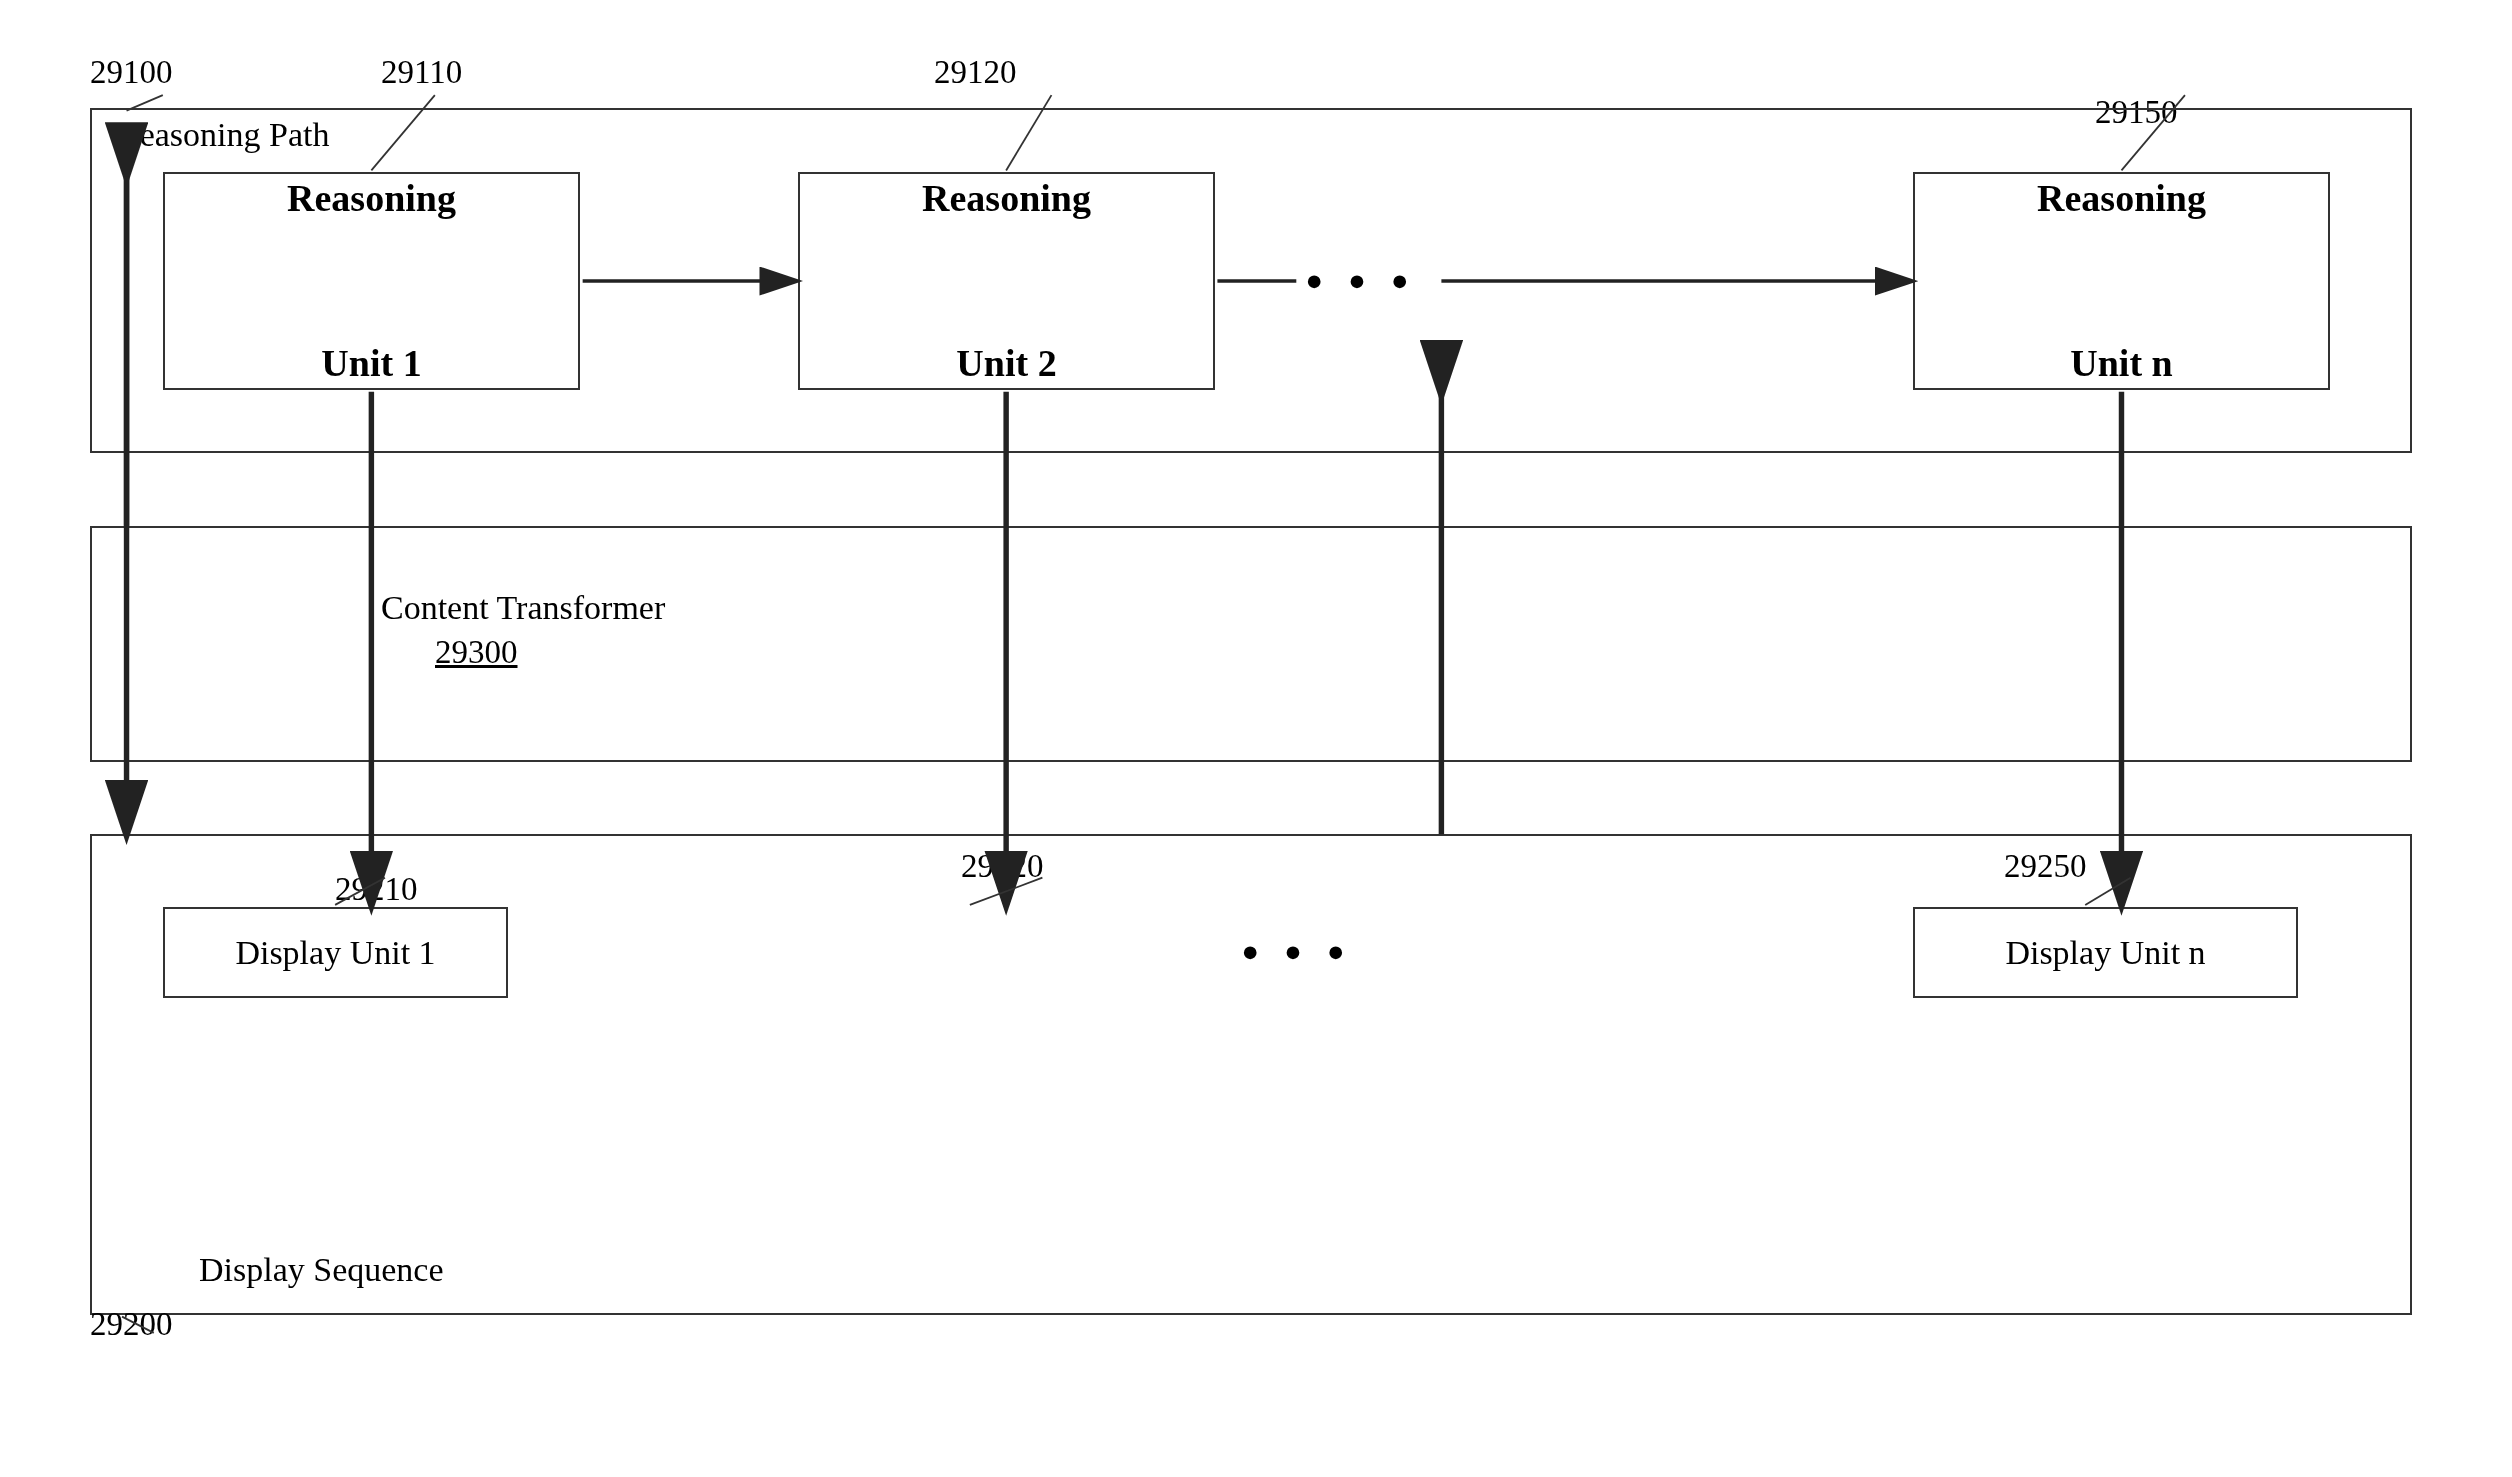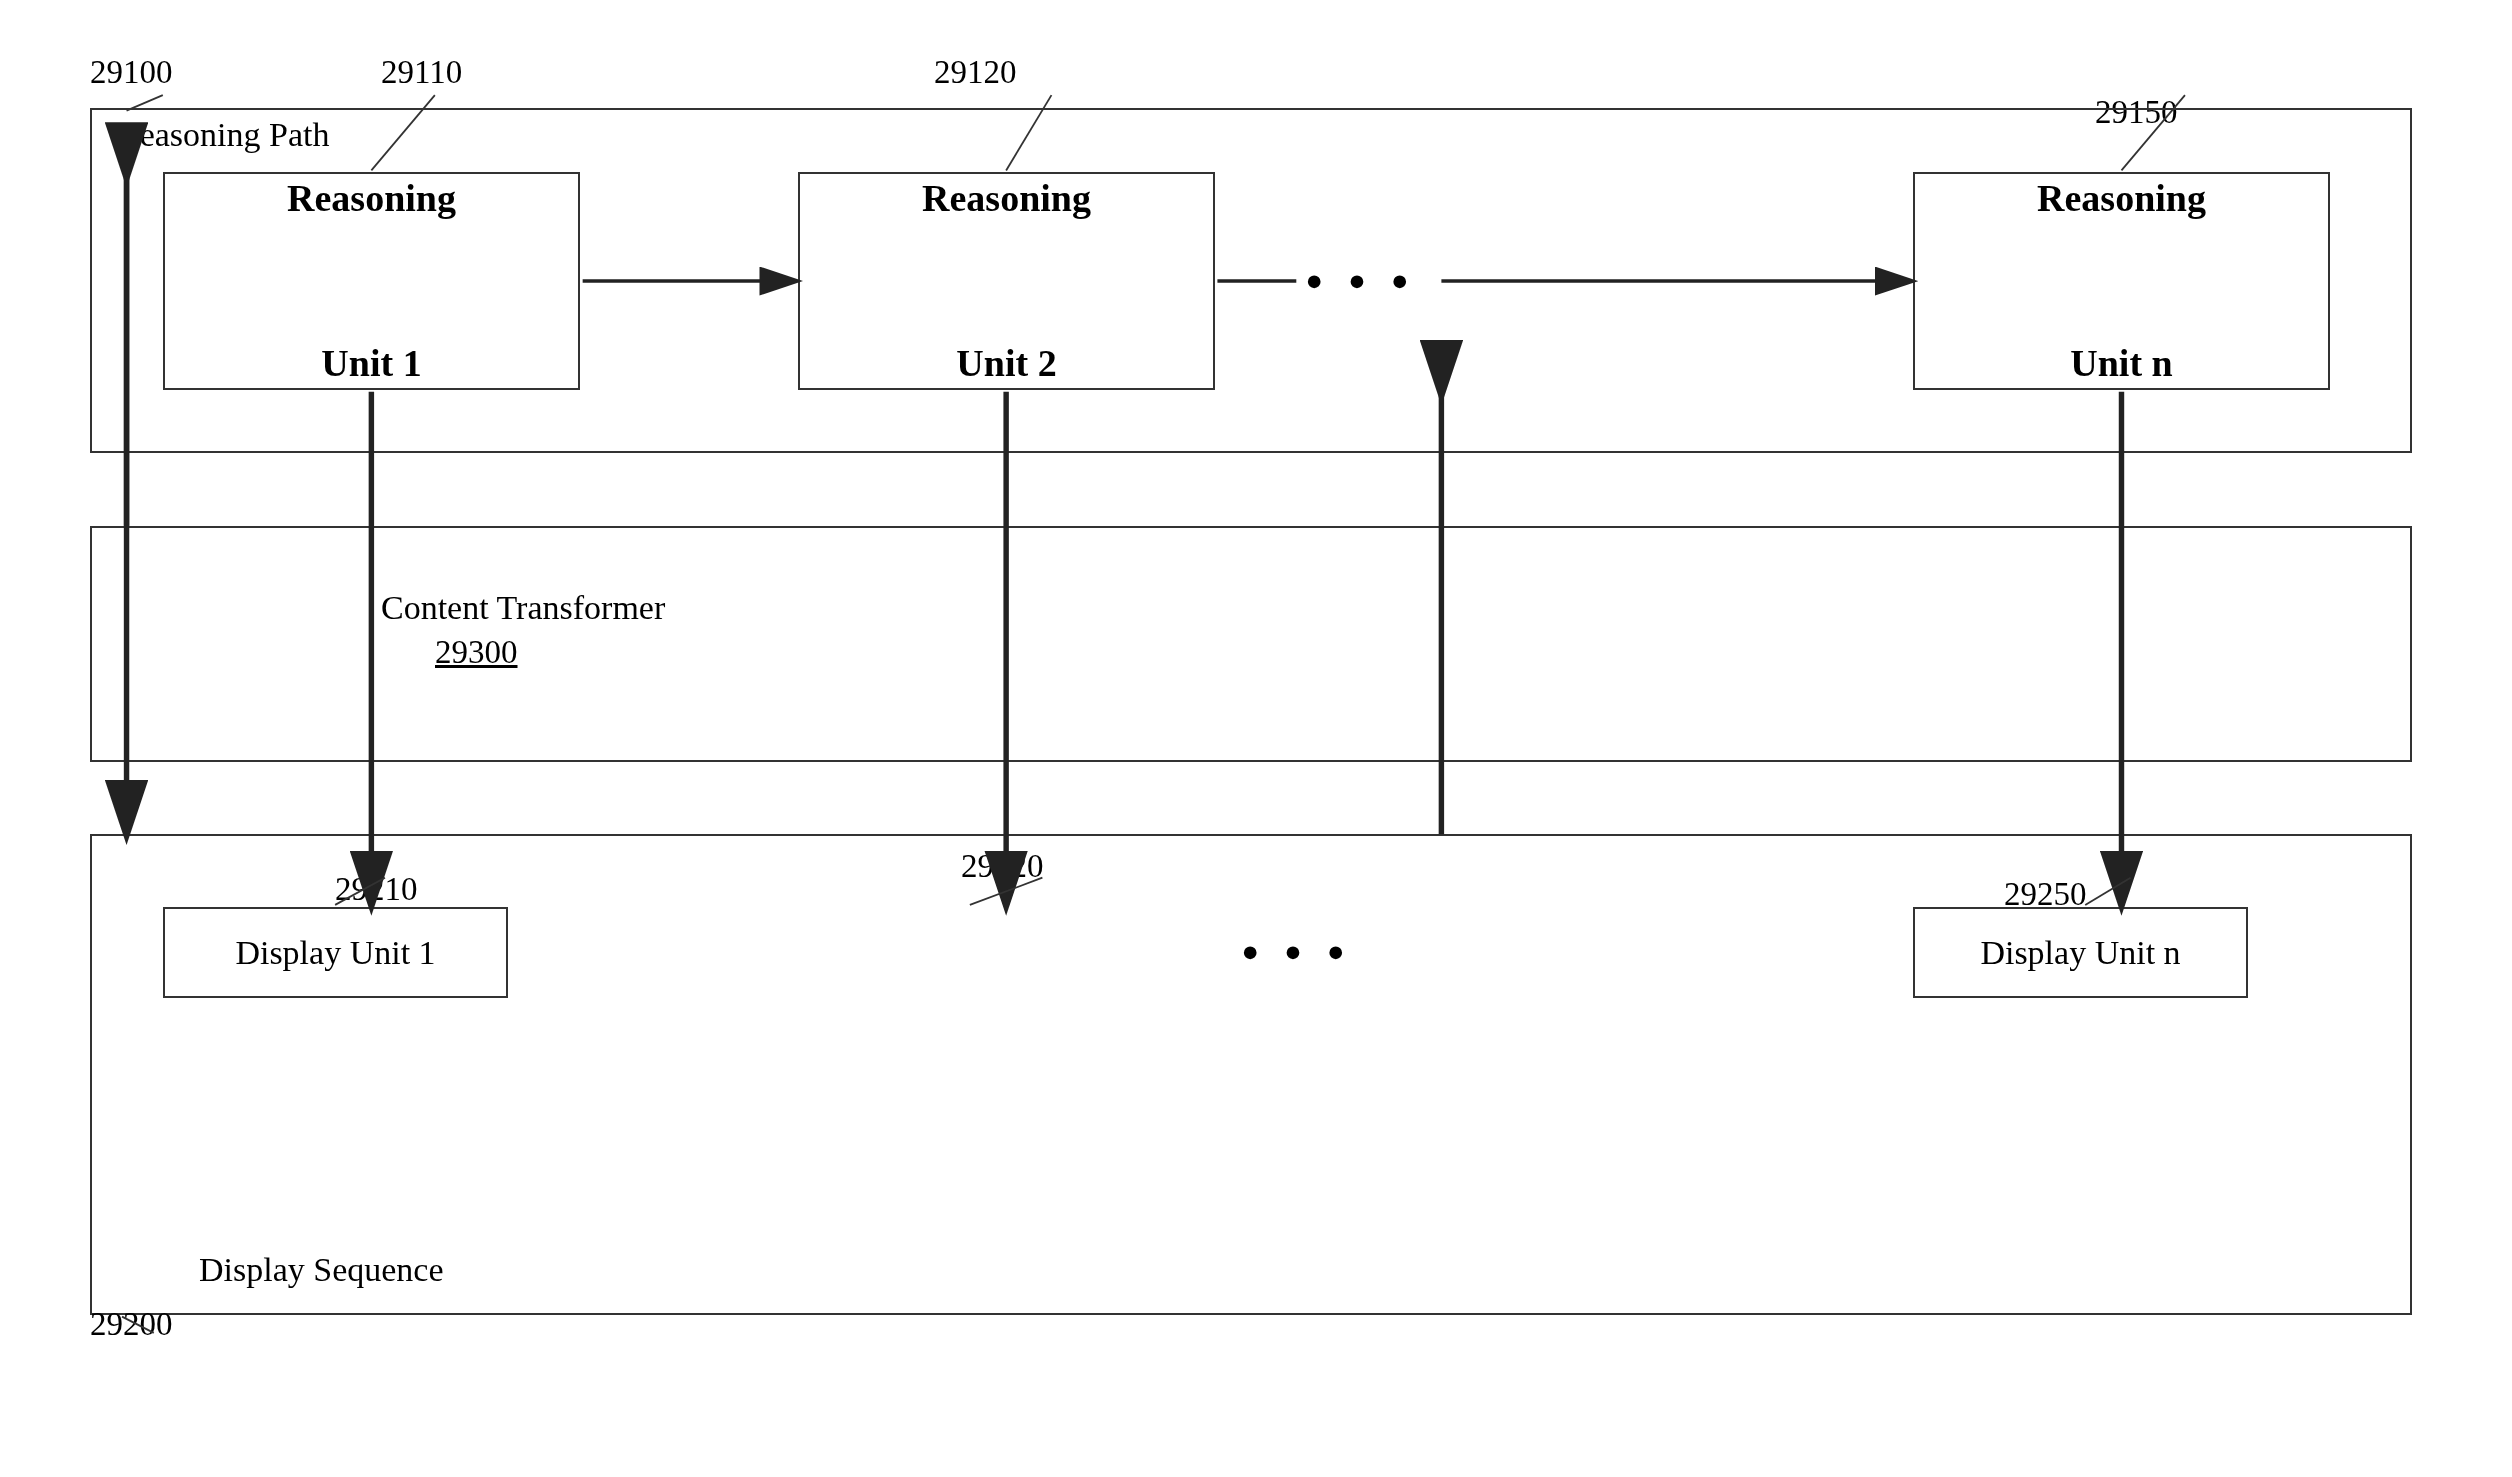--- a/index.html
+++ b/index.html
@@ -142,30 +142,30 @@
 
   <span class="box-label" style="top:580px; left:381px; text-decoration: underline; font-size:33px;">29300</span>
 
   <div class="display-sequence-box"></div>
   <span class="box-label" style="top:1197px; left:145px;">Display Sequence</span>
 
   <span class="ref-num" style="top:1252px; left:36px;">29200</span>
 
   <span class="ref-num" style="top:794px; left:281px;margin-top:23px;">29210</span>
   <span class="ref-num" style="top:794px; left:907px;">29220</span>
-  <span class="ref-num" style="top:794px; left:1950px;margin-top:28px;">29250</span>
+  <span class="ref-num" style="top:794px; left:1950px;">29250</span>
 
   <div class="display-unit" style="top:853px; left:109px; width:345px; height:91px;">
     <span>Display Unit 1</span>
   </div>
 
 
   <div class="dots" style="top:871px; left:1188px;">• • •</div>
 
-  <div class="display-unit" style="top:853px; left:1859px; width:335px; height:91px;">
+  <div class="display-unit" style="top:853px; left:1859px; width:385px; height:91px;">
     <span>Display Unit n</span>
   </div>
 
   <svg class="arrows-svg" viewBox="0 0 2650 1520" xmlns="http://www.w3.org/2000/svg">
     <defs>
       <marker id="arrowhead" markerWidth="12" markerHeight="8" refX="10" refY="4" orient="auto">
         <polygon points="0 0, 12 4, 0 8" fill="#222"></polygon>
       </marker>
       <marker id="arrowhead-up" markerWidth="12" markerHeight="8" refX="2" refY="4" orient="auto">
         <polygon points="12 0, 0 4, 12 8" fill="#222"></polygon>

